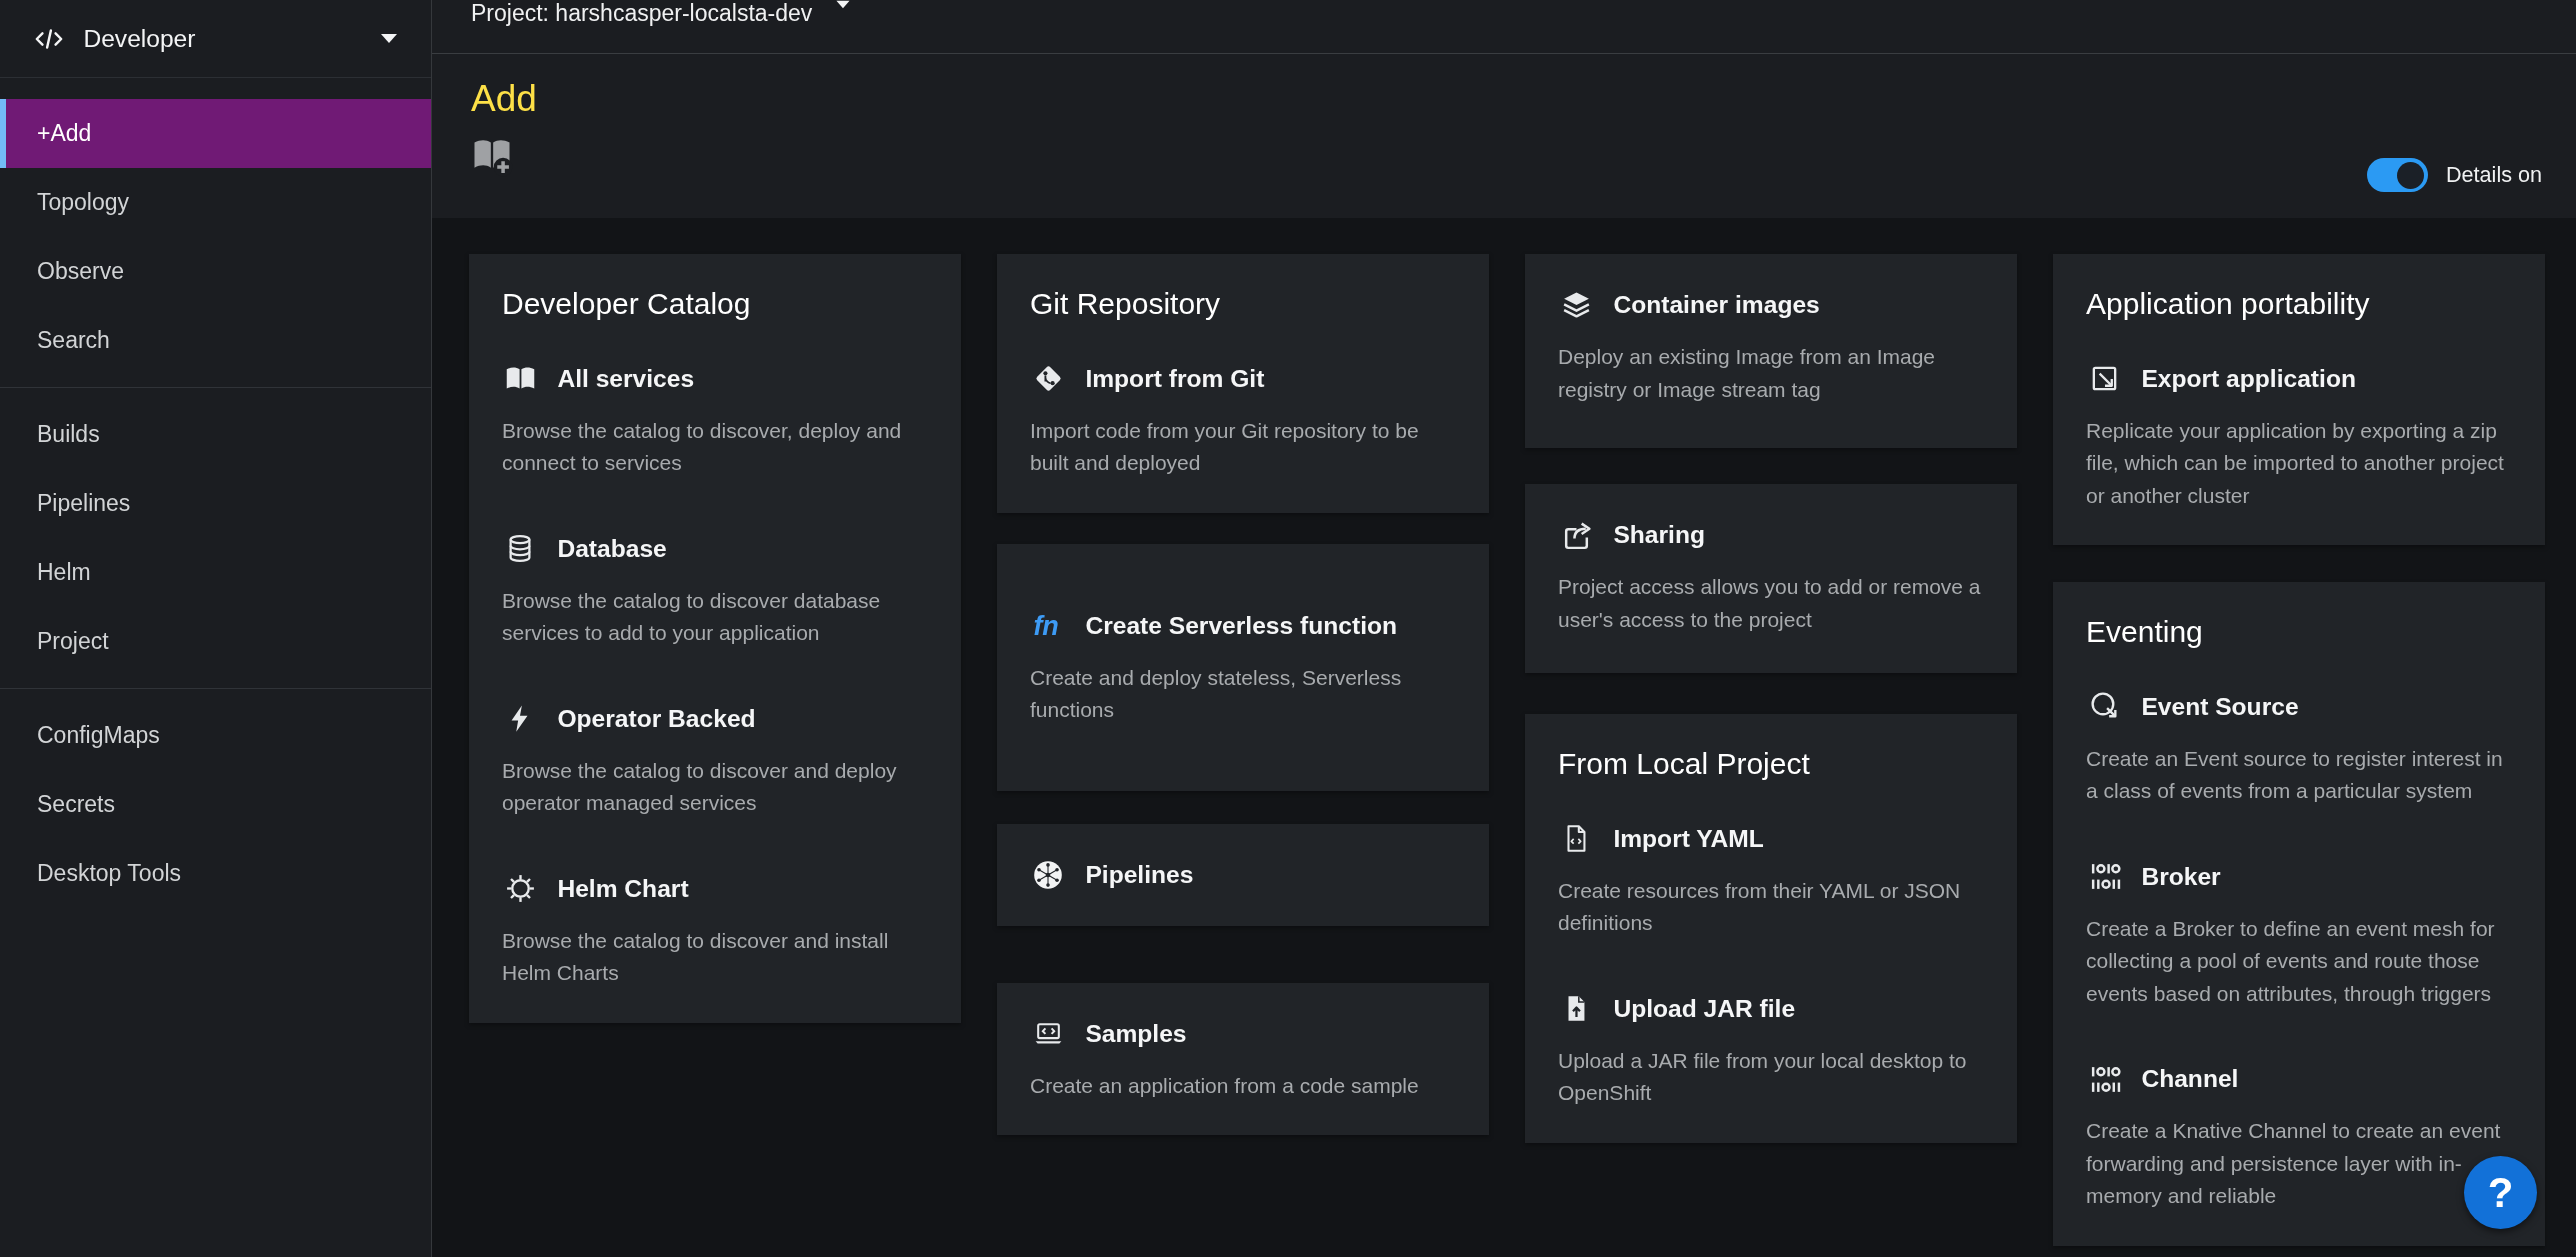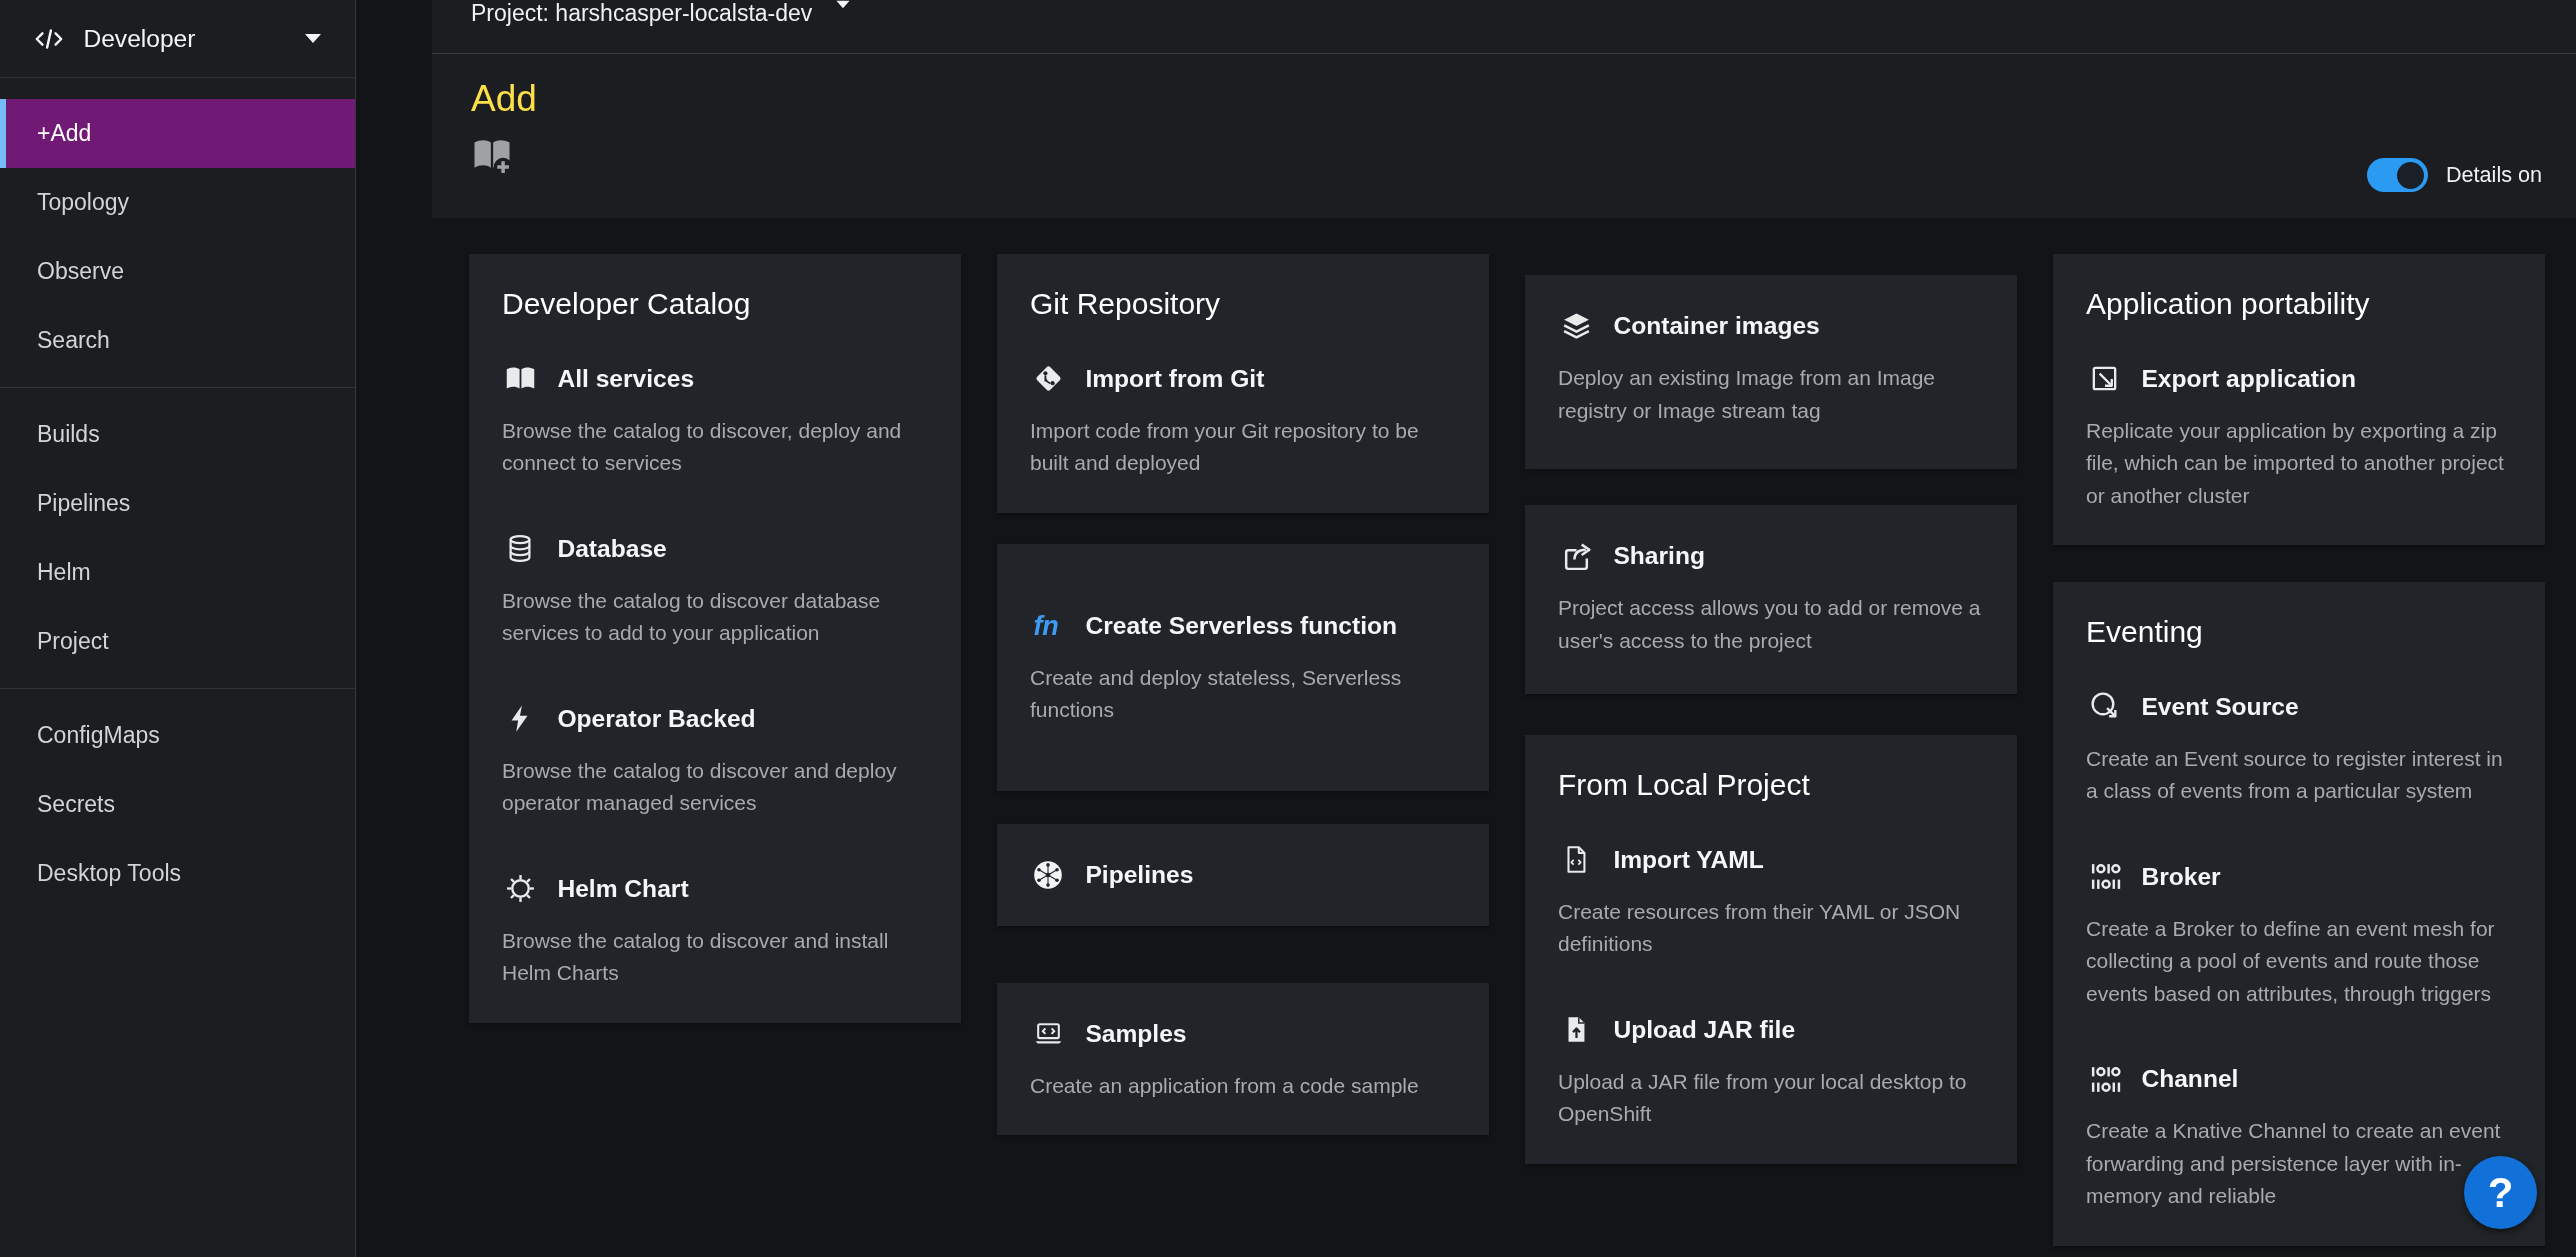--- a/index.html
+++ b/index.html
@@ -4,21 +4,21 @@
 <style>
   * { box-sizing: border-box; }
   html,body { margin:0; padding:0; }
   body {
     width:2576px; height:1257px; overflow:hidden; position:relative;
     font-family:"Liberation Sans", sans-serif;
     background:#121417; color:#fff;
   }
   
   .sidebar {
-    position:absolute; left:0; top:0; width:356px; height:100%;
+    position:absolute; left:0; top:0; width:432px; height:100%;
     background:#1b1d21; border-right:1.5px solid #35383c;
   }
   .persp {
     height:78px; display:flex; align-items:center; gap:19.4px;
     padding:0 34px; border-bottom:0.7px solid #2c2f34; cursor:pointer;
   }
   .persp-label { font-size:24.6px; color:#f4f5f6; }
   .caret {
     width:0; height:0; border-left:8.2px solid transparent;
     border-right:8.2px solid transparent; border-top:9.7px solid #f4f5f6;
@@ -73,21 +73,21 @@
   .card-title { font-size:30px; font-weight:400; color:#fff; margin:0 0 39px 0; line-height:1.15; }
   .citem { display:block; cursor:pointer; }
   .citem + .citem { margin-top:51px; }
   .citem-head { display:flex; align-items:center; gap:19.4px; }
   .citem-icon { width:36px; height:36px; flex:none; display:flex; align-items:center; justify-content:center; color:#e8eaec; }
   .citem-label { font-size:24.6px; font-weight:600; color:#f5f6f7; }
   .citem-desc { margin-top:18px; font-size:21px; line-height:1.55; color:#a8abae; }
   .mt42 { margin-top:31px; } .mt44 { margin-top:33px; } .mt48 { margin-top:36px; }
   .mt49 { margin-top:37px; } .mt55 { margin-top:41px; } .mt76 { margin-top:57px; }
   .pad-lg { padding-top:64px; padding-bottom:64px; }
-  .mh260 { min-height:194px;margin-top:21px; } .mh254 { min-height:189px; }
+  .mh260 { min-height:194px; } .mh254 { min-height:189px; }
   
   .help-btn {
     position:absolute; right:39px; bottom:28px; width:73px; height:73px;
     border-radius:50%; background:#1271d8; color:#fff; font-size:42px; font-weight:700;
     display:flex; align-items:center; justify-content:center; cursor:pointer;
     box-shadow:0 3px 7.5px rgba(0,0,0,.5);
   }
   svg { display:block; }
 </style>
 </head>

